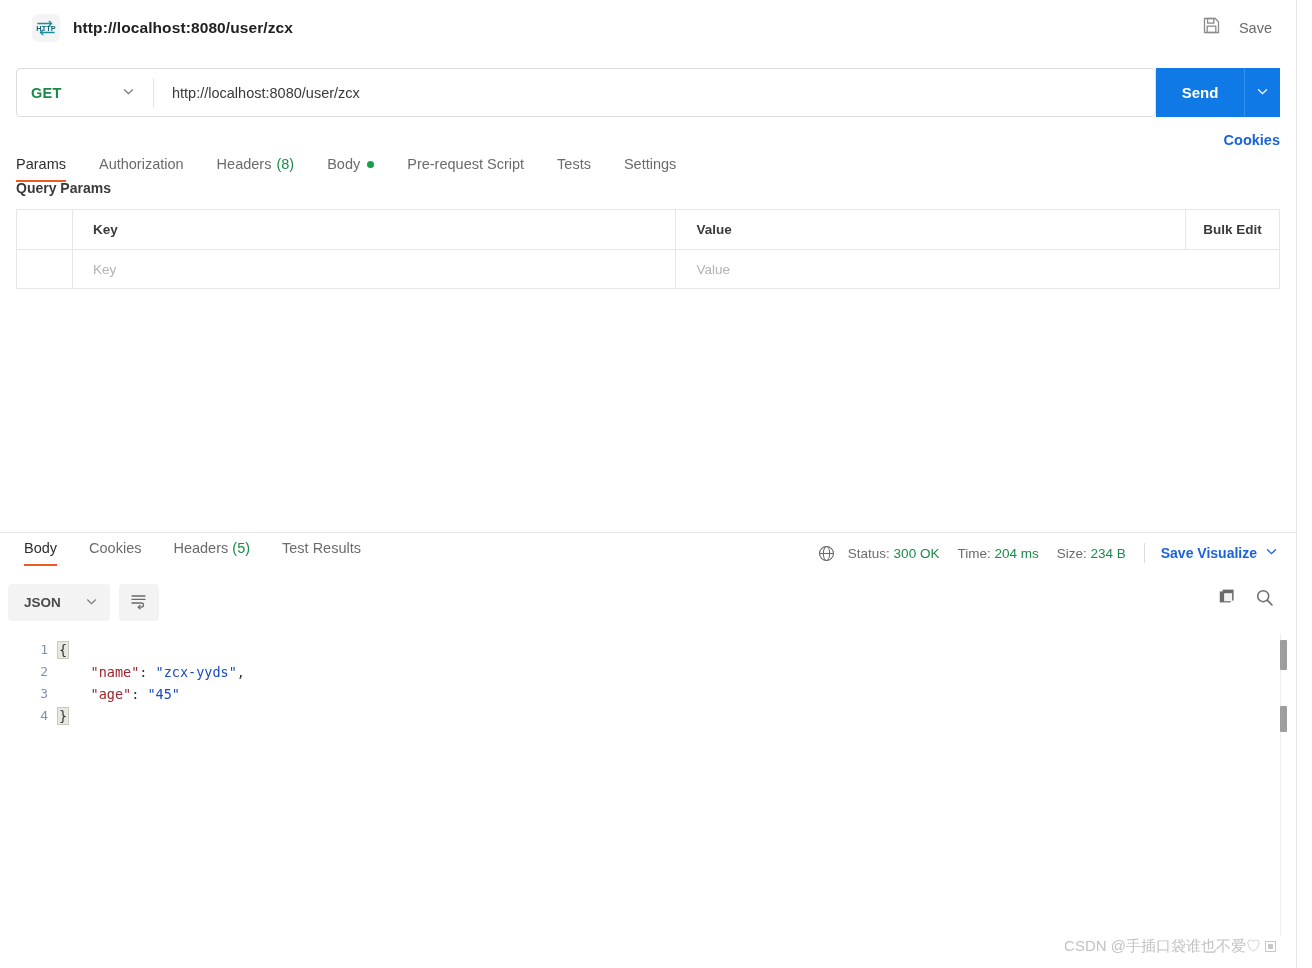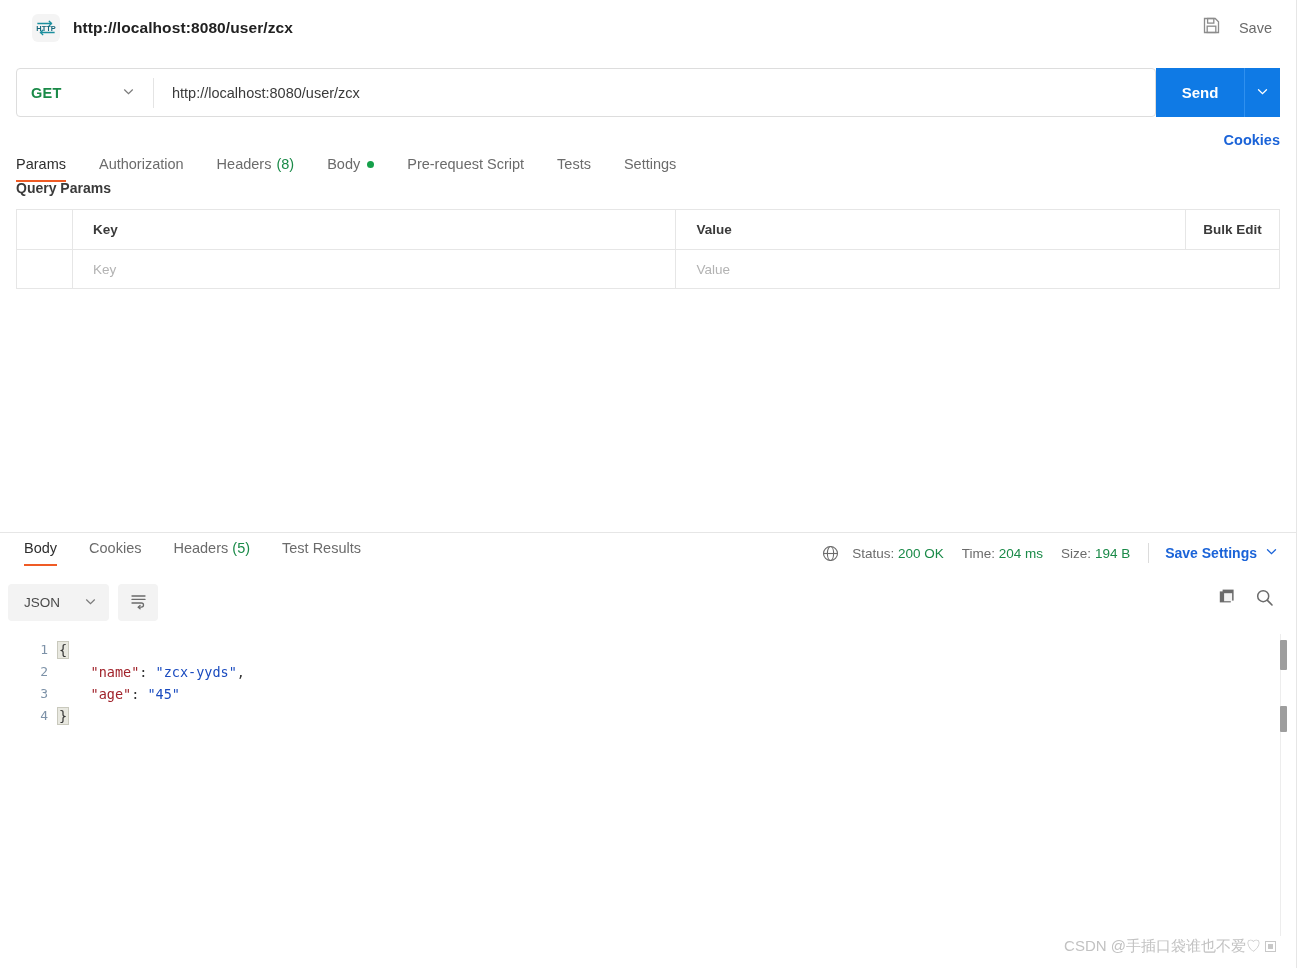--- a/index.html
+++ b/index.html
@@ -234,21 +234,21 @@
   .seg {
     display: flex; align-items: center; justify-content: center;
     padding: 0 22px; height: 37px;
     font-size: 14px; color: #8a8a8a; cursor: pointer;
   }
   .seg.active { background: #e3e3e3; color: #2e2e2e; }
   .fmt-select {
     display: flex; align-items: center; gap: 24px;
     height: 37px; padding: 0 12px 0 16px;
     background: #f3f3f3; border-radius: 4px;
-    font-size: 13.5px; color: #4a4a4a; font-weight: normal;
+    font-size: 13.5px; color: #4a4a4a; font-weight: bold;
     cursor: pointer;
   }
   .wrap-btn {
     width: 40px; height: 37px;
     background: #f3f3f3; border-radius: 4px;
     display: flex; align-items: center; justify-content: center;
     cursor: pointer;
   }
   .res-actions {
     position: absolute; top: 588px; right: 22px;
@@ -431,33 +431,33 @@
     <div class="statusbar">
       <span class="globe-icon">
         <svg width="17" height="17" viewBox="0 0 17 17">
           <circle cx="8.5" cy="8.5" r="7" fill="none" stroke="#6b6b6b" stroke-width="1.1"></circle>
           <ellipse cx="8.5" cy="8.5" rx="3.1" ry="7" fill="none" stroke="#6b6b6b" stroke-width="1.1"></ellipse>
           <path d="M1.6 8.5 H15.4" stroke="#6b6b6b" stroke-width="1.1"></path>
         </svg>
       </span>
       <span class="stat-item">
         <span>Status:</span>
-        <span class="stat-val">200 OK</span>
+        <span class="stat-val">300 OK</span>
       </span>
       <span class="stat-item">
         <span>Time:</span>
         <span class="stat-val">204 ms</span>
       </span>
       <span class="stat-item">
         <span>Size:</span>
-        <span class="stat-val">194 B</span>
+        <span class="stat-val">234 B</span>
       </span>
       <span class="stat-sep"></span>
       <span class="save-response">
-        <span>Save Settings</span>
+        <span>Save Visualize</span>
         <span>
           <svg width="13" height="13" viewBox="0 0 13 13">
             <path d="M2.5 4.8 L6.5 8.6 L10.5 4.8" fill="none" stroke="#1a63d8" stroke-width="1.3" stroke-linecap="round"></path>
           </svg>
         </span>
       </span>
     </div>
 
     <div class="view-toolbar">
       <div class="fmt-select">

